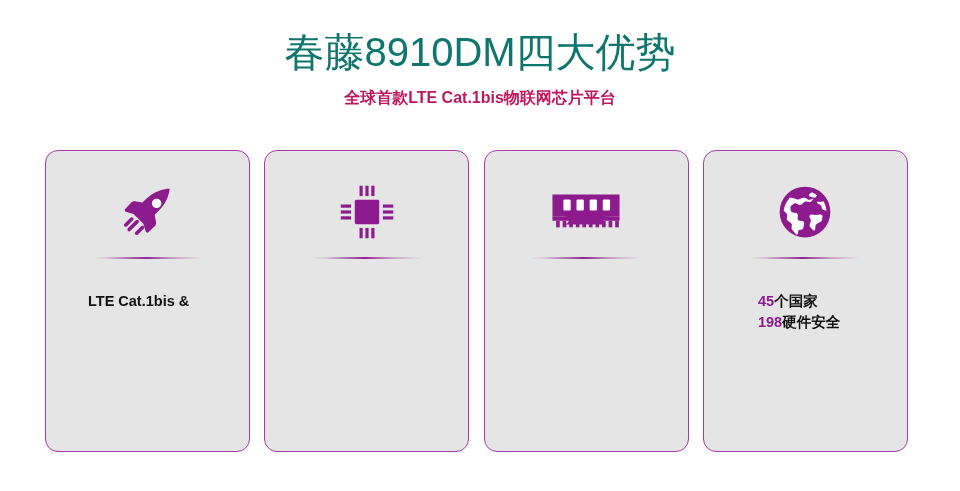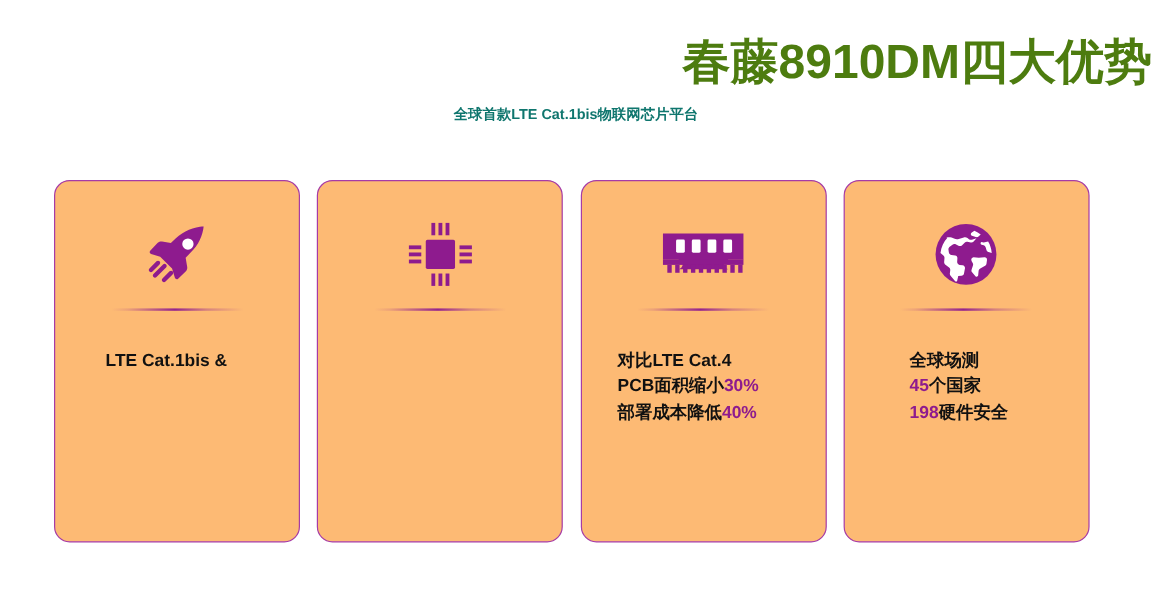--- a/index.html
+++ b/index.html
@@ -15,53 +15,52 @@
     position:relative;
     box-sizing:border-box;
   }
   
   .header{
     text-align:center;
     padding-top:30px;
   }
   .title{
     font-size:40px;
-    font-weight:bold;
-    color:#4d7c0f;
+    font-weight:normal;
+    color:#0f766e;
     letter-spacing:0px;
     line-height:1.1;
     margin:0;
     white-space:nowrap;
-    text-align:right;
   }
   .subtitle{
-    font-size:12px;
+    font-size:16px;
     font-weight:bold;
-    color:#0f766e;
+    color:#be185d;
     margin:14px 0 0 0;
     line-height:1.2;
     white-space:nowrap;
   }
   
   .cards{
     position:absolute;
     left:45px;
     top:150px;
     width:863px;
     height:302px;
     display:flex;
     justify-content:space-between;
   }
   .card{
     width:205px;
     height:302px;
     box-sizing:border-box;
     border:1px solid #a63ba6;
     border-radius:13px;
-    background:#fdba74;
+    background:#e5e5e5;
     display:flex;
     flex-direction:column;
     align-items:center;
     position:relative;
   }
   .icon-wrap{
     height:78px;
     margin-top:22px;
     display:flex;
     align-items:center;
@@ -173,41 +172,35 @@
             <g fill="#ffffff">
               <rect x="17" y="13" width="10" height="15" rx="1.6"></rect>
               <rect x="35" y="13" width="10" height="15" rx="1.6"></rect>
               <rect x="53" y="13" width="10" height="15" rx="1.6"></rect>
               <rect x="71" y="13" width="10" height="15" rx="1.6"></rect>
             </g>
           </g>
         </svg>
       </div>
       <div class="divider"></div>
-      <div class="card-text">
-          <div class="line"><span>对比LTE Cat.4</span></div>
-          <div class="line"><span>PCB面积缩小</span><span class="hl">30%</span></div>
-          <div class="line"><span>部署成本降低</span><span class="hl">40%</span></div>
-        </div>
     </div>
 
     <div class="card c4">
       <div class="icon-wrap">
         <svg width="56" height="56" viewBox="0 0 64 64" aria-hidden="true">
           <circle cx="32" cy="32" r="29" fill="#8e1b8e"></circle>
           <g fill="#ffffff">
             <path d="M13 16c2.5-.6 5.4-.3 7.6.9 1.4.8 3 1 4.5.5l4.8-1.6c1.2-.4 2.5-.2 3.5.6l1.4 1.1c.8.6 1.8.8 2.8.5l4.4-1.3-2.7 3.1c-.7.8-1.8 1.1-2.8.9l-3.1-.7c-1-.2-2 .1-2.7.8l-2.4 2.4c-.9.9-2.3 1.1-3.5.5l-2.6-1.3c-1-.5-2.2-.4-3.1.3l-2.6 2c-.9.7-1.4 1.8-1.2 2.9l.4 2.7c.2 1.2 1.2 2.1 2.4 2.3l3.6.5c1.3.2 2.2 1.3 2.1 2.6l-.2 3.4c-.1 1.4.9 2.7 2.3 2.9l2.9.4c1.5.2 2.5 1.6 2.2 3.1l-.9 4.6c-.2 1.2-1.2 2.1-2.4 2.2l-3.1.3-1 4.4c-.2.9-1.3 1.2-1.9.5l-4.4-5.1c-.5-.6-.8-1.4-.7-2.2l.4-3.1c.1-1-.3-2-1.1-2.6l-3.5-2.6c-.8-.6-1.3-1.6-1.2-2.6l.3-3.9c.1-.9-.3-1.8-1-2.4l-2.8-2.3c.6-5.6 3-10.6 6.6-14.5z"></path>
             <path d="M40 9.5c2.2.9 4.2 2.1 6 3.6l-2.1 1.9c-.7.6-1.7.8-2.6.5l-3.6-1.3c-1.4-.5-1.5-2.4-.2-3.1z"></path>
             <path d="M48.8 20.6l4.3-.8c1.9 3.2 3.1 6.9 3.4 10.8l-3.1-.9c-.9-.2-1.6-.9-1.9-1.8l-.8-2.6c-.3-.9-.9-1.6-1.8-1.9l-2-.7c-1.3-.4-1.4-2.3-.1-2.6z"></path>
             <path d="M44.2 35.3l5.4-.5c1.4-.1 2.6 1.1 2.4 2.5l-.5 3.6c-.1.8-.6 1.5-1.3 1.9l-4.6 2.6c-.9.5-1.5 1.4-1.6 2.4l-.4 4c-.1 1.3-1.7 1.9-2.6.9l-3.2-3.6c-.6-.7-.8-1.6-.5-2.5l1.4-4.2c.2-.7.1-1.4-.2-2l-1.2-2.2c-.8-1.5.2-3.3 1.9-3.4z"></path>
           </g>
         </svg>
       </div>
       <div class="divider"></div>
       <div class="card-text">
-          <div class="line"><span>全球场测</span></div>
           <div class="line"><span class="hl">45</span><span>个国家</span></div>
           <div class="line"><span class="hl">198</span><span>硬件安全</span></div>
         </div>
     </div>
 
   </div>
 </div>
 
 </body></html>

